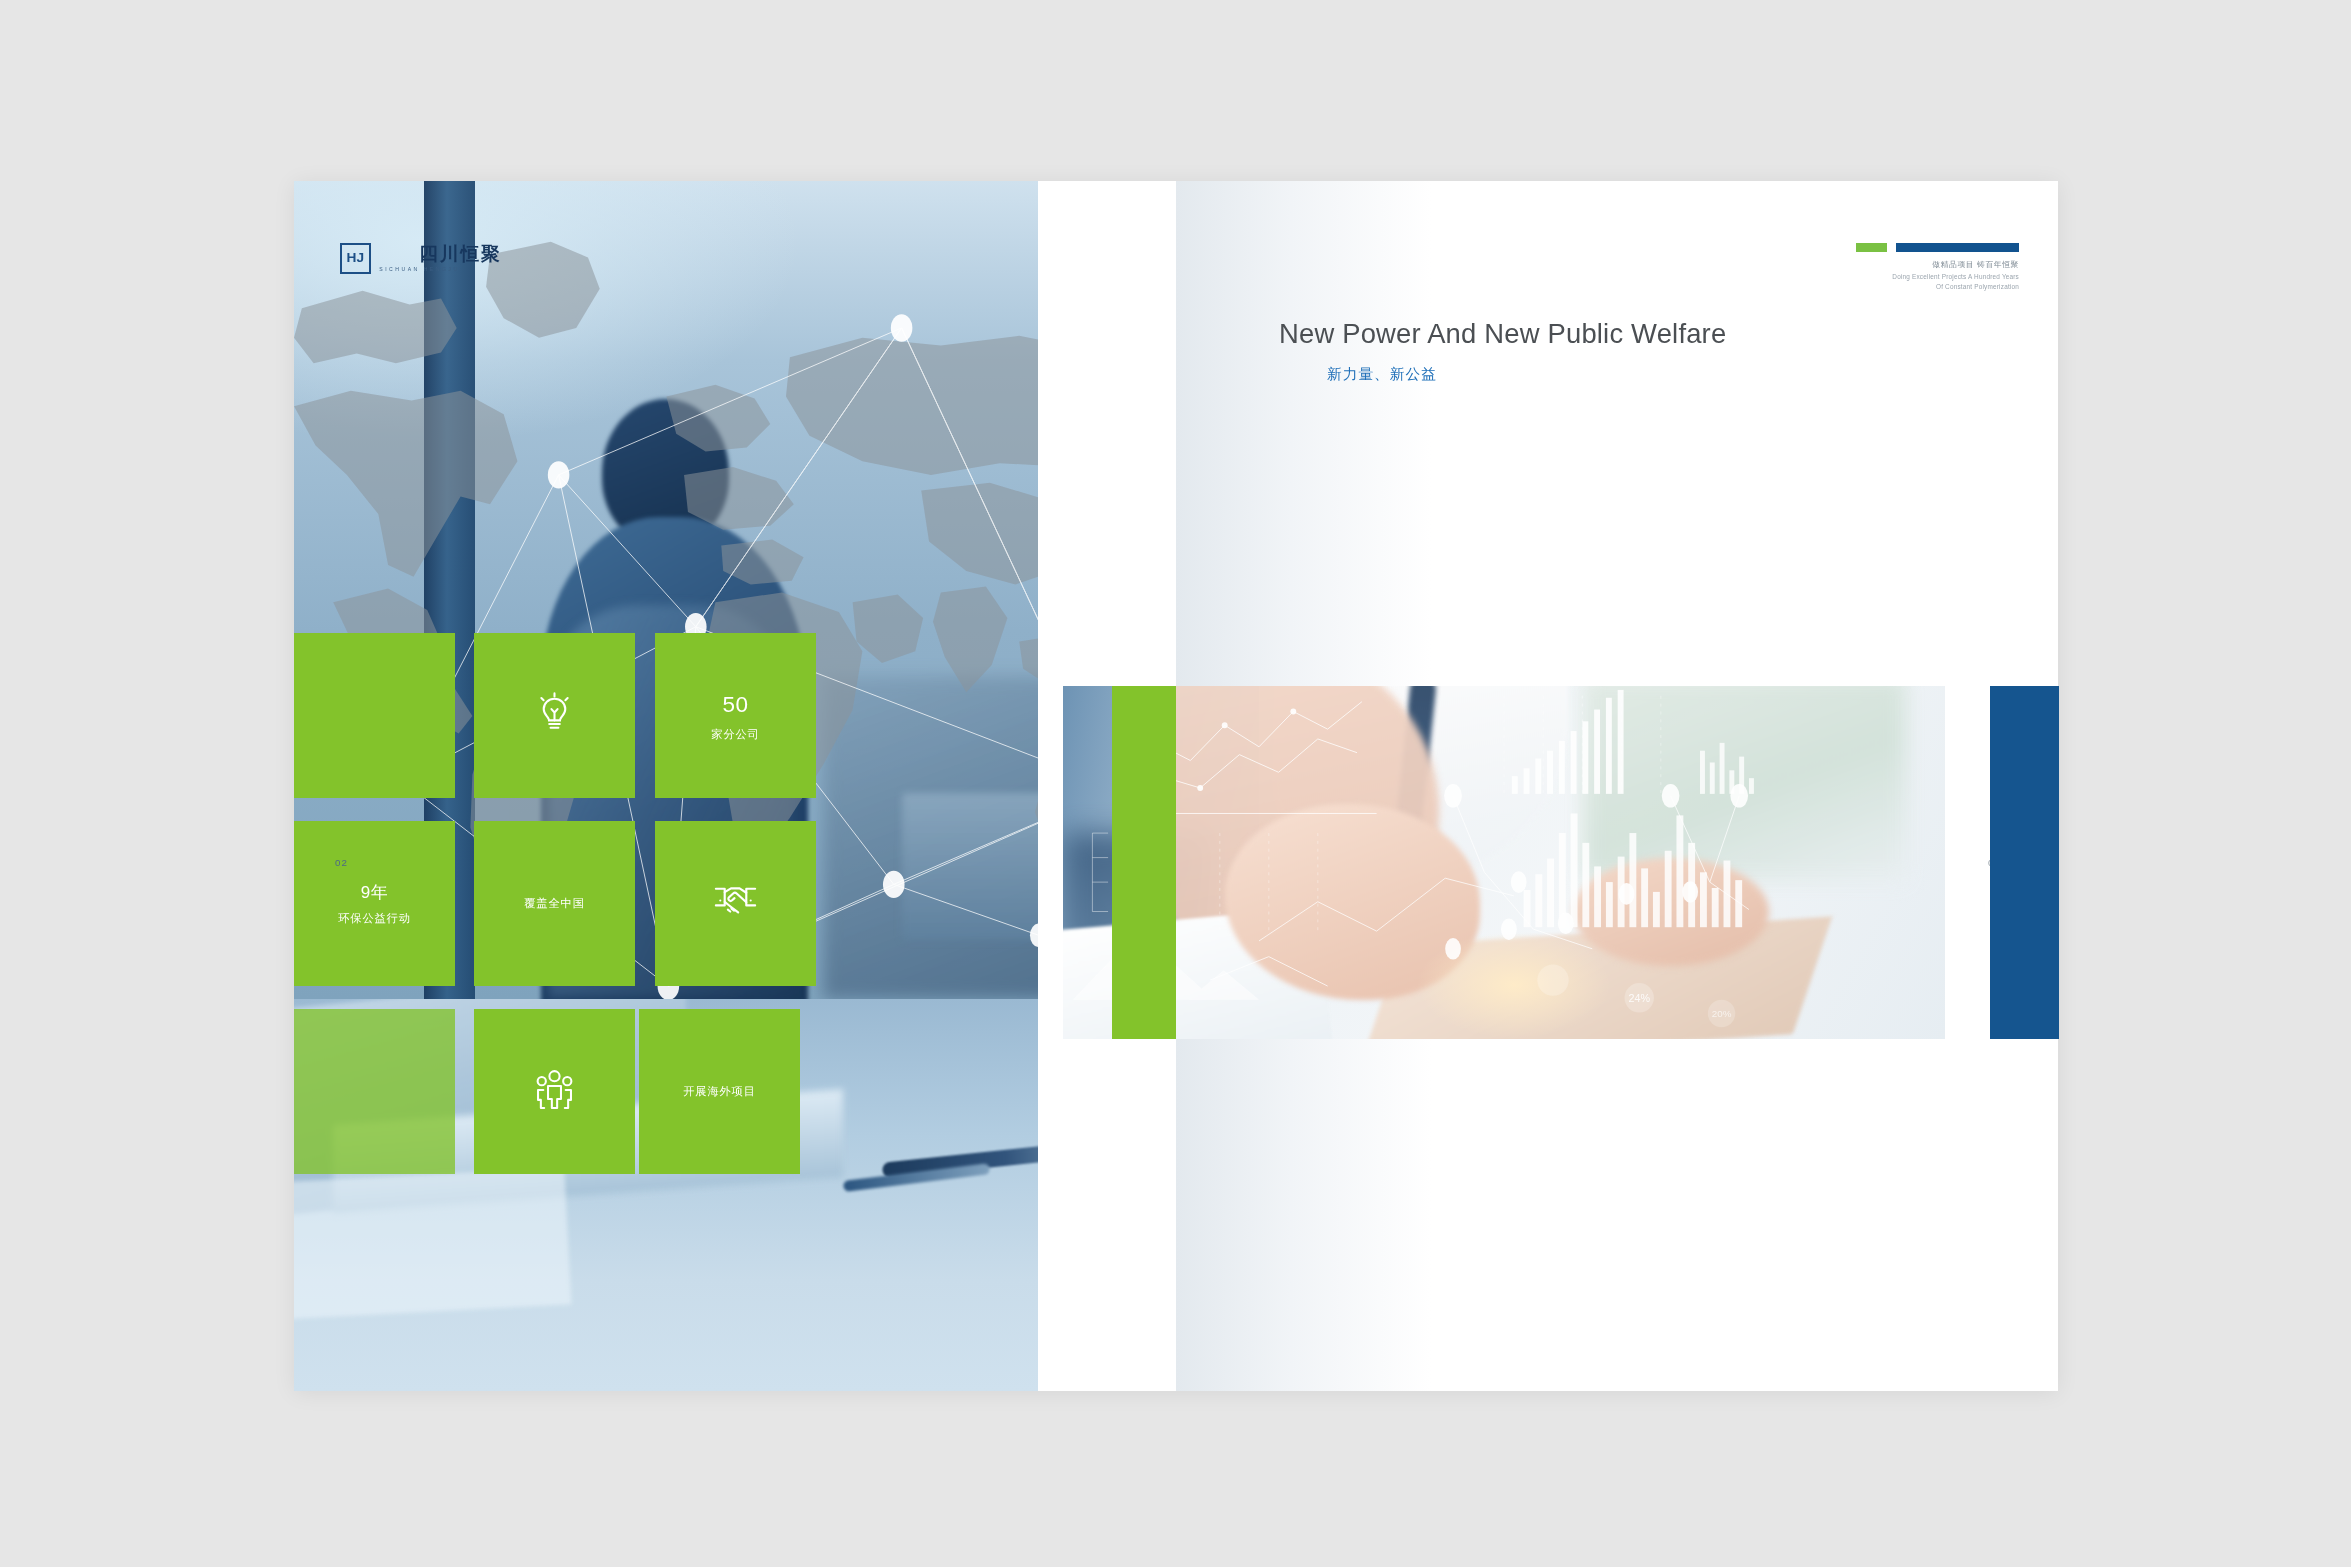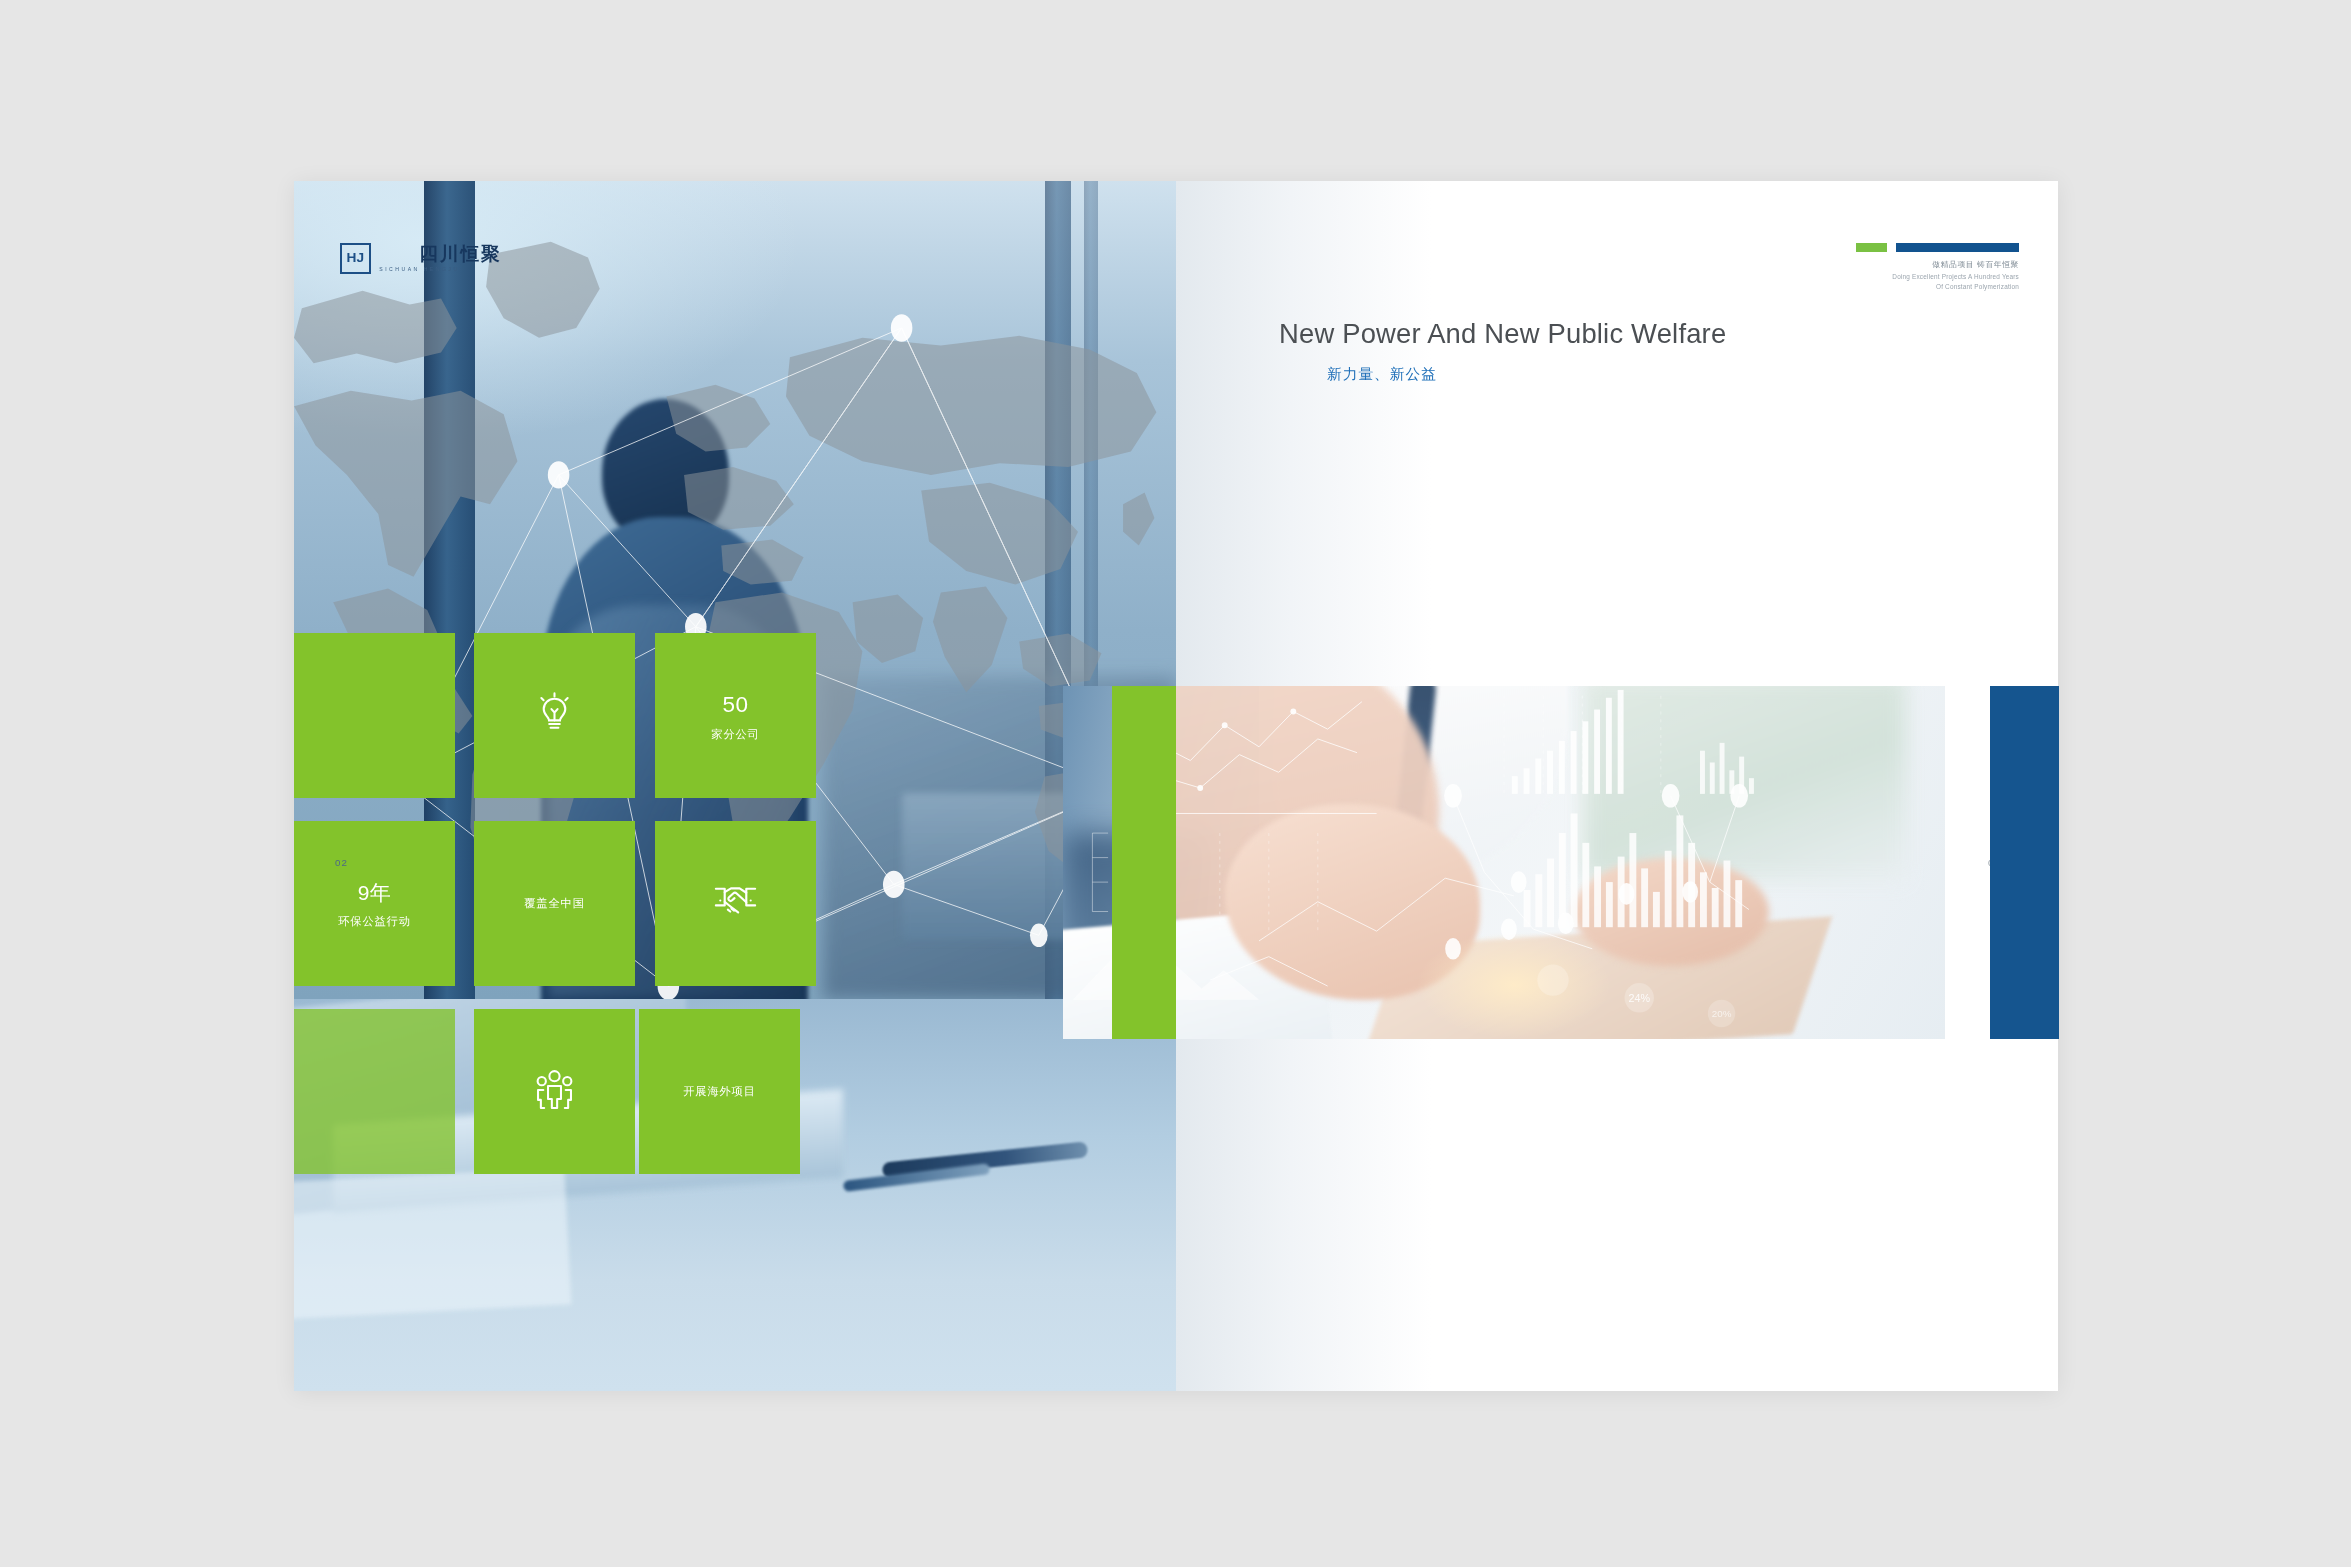--- a/index.html
+++ b/index.html
@@ -12,21 +12,21 @@
   .stage{position:absolute;left:0;top:0;width:2351px;height:1567px;}
 
   
   .spread{
     position:absolute;left:294px;top:181px;width:1764px;height:1210px;
     background:#ffffff;
     box-shadow:0 2px 21.6px rgba(0,0,0,.07);
   }
 
   
-  .page-left{position:absolute;left:0;top:0;width:882px;height:1210px;overflow:hidden;
+  .page-left{position:absolute;left:0;top:0;width:744px;height:1210px;overflow:hidden;
     background:linear-gradient(180deg,#cfe0ec 0%,#bcd4e6 38%,#b9d2e6 70%,#b6d1e6 100%);text-decoration:underline;}
 
   
   .hero{position:absolute;left:0;top:0;width:882px;height:818px;overflow:hidden;}
   .hero-bg{position:absolute;inset:0;
     background:
       linear-gradient(180deg,#cfe1ee 0%,#a8c4d9 22%,#8fb0c9 55%,#7fa3bd 100%);}
   
   .hero-sky{position:absolute;left:-39px;top:-29px;width:549px;height:294px;
     background:radial-gradient(ellipse at 30% 30%,rgba(215,235,246,.95),rgba(215,235,246,0) 70%);}
@@ -271,21 +271,21 @@
             </svg>
           </span>
         </div>
 
         <div class="tile" style="left:361px;top:0px;align-items:center;">
           <div class="num">50</div>
           <div class="cap">家分公司</div>
         </div>
 
         <div class="tile" style="left:0px;top:188px;">
-          <div class="num" style="font-size:21px;">9年</div>
+          <div class="num" style="font-size:17px;">9年</div>
           <div class="cap">环保公益行动</div>
         </div>
 
         <div class="tile" style="left:180px;top:188px;">
           <div class="cap">覆盖全中国</div>
         </div>
 
         <div class="tile" style="left:361px;top:188px;">
           <span>
             <svg viewBox="0 0 52 52" fill="none" stroke="#ffffff" stroke-width="2.2" stroke-linecap="round" stroke-linejoin="round">

